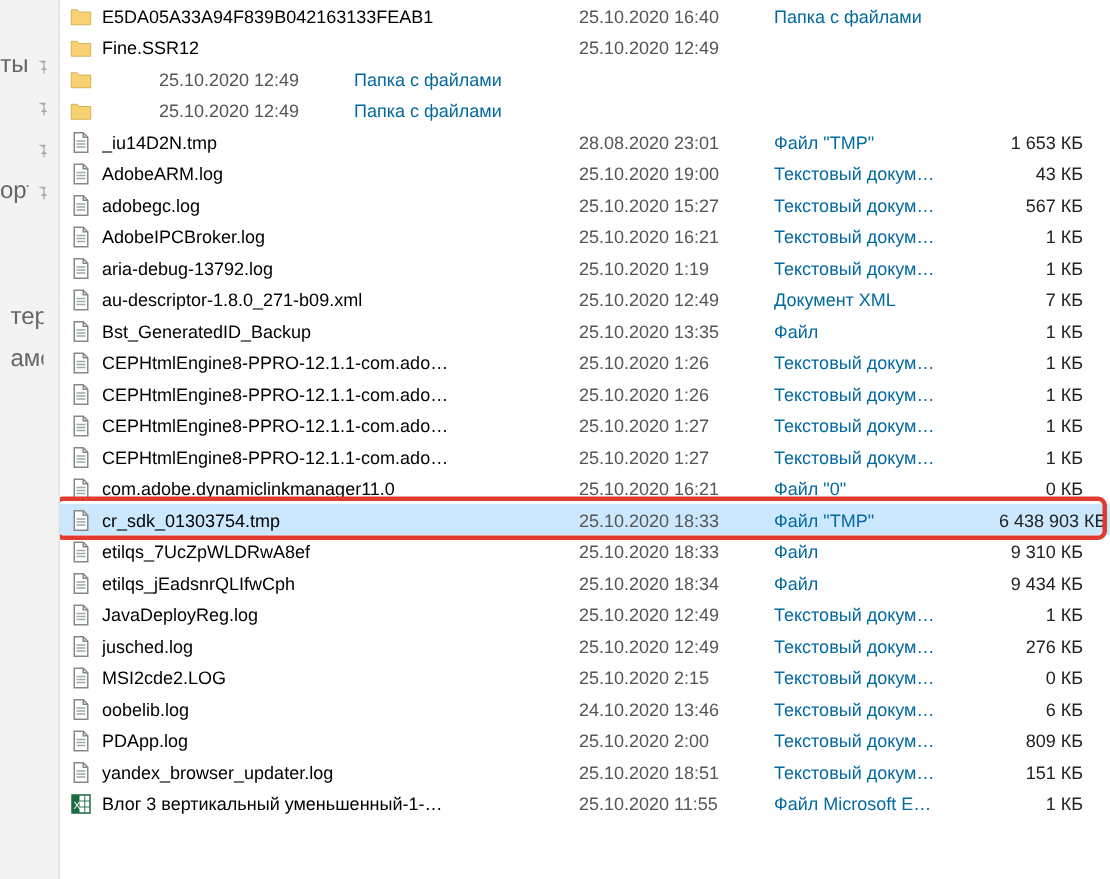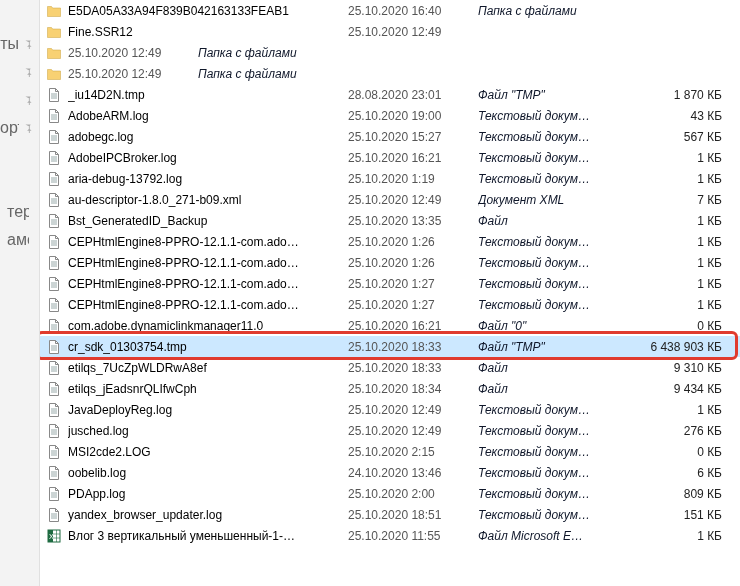--- a/index.html
+++ b/index.html
@@ -69,22 +69,22 @@
   .icon {
     width: 16px;
     height: 16px;
     flex: 0 0 16px;
     margin-right: 6px;
     display: flex;
     align-items: center;
     justify-content: center;
   }
   .col-name { flex: 0 0 280px; overflow: hidden; text-overflow: ellipsis; }
-  .col-date { flex: 0 0 130px; color: #555; }
-  .col-type { flex: 0 0 150px; color: #0f172a; overflow:hidden; text-overflow:ellipsis;font-style:italic;}
+  .col-date { flex: 0 0 130px; color: #555; margin-left: 38px; }
+  .col-type { flex: 0 0 150px; color: #0369a1; overflow:hidden; text-overflow:ellipsis;}
   .col-size { flex: 1; text-align: right; padding-right: 18px; color: #222; }
   
   .folder-fill { fill: #f8d173; stroke: #caa23f; stroke-width:0.5;}
   .doc-fill { fill: #fff; stroke: #888; stroke-width:1;}
   .doc-lines { stroke:#9aa; stroke-width:1;}
 </style>
 </head>
 <body>
 
 <div class="sidebar">
@@ -178,21 +178,21 @@
           <path class="doc-fill" d="M3.5 1.5h6l3 3v10h-9z"></path>
           <path d="M9.5 1.5v3h3" fill="none" stroke="#888" stroke-width="1"></path>
           <line class="doc-lines" x1="5" y1="7" x2="11" y2="7"></line>
           <line class="doc-lines" x1="5" y1="9" x2="11" y2="9"></line>
           <line class="doc-lines" x1="5" y1="11" x2="11" y2="11"></line>
         </svg>
       </span>
       <span class="col-name">_iu14D2N.tmp</span>
       <span class="col-date">28.08.2020 23:01</span>
       <span class="col-type">Файл "TMP"</span>
-      <span class="col-size">1 870 КБ</span>
+      <span class="col-size">1 653 КБ</span>
     </div>
     <div class="row">
       <span class="icon">
         <svg width="16" height="16" viewBox="0 0 16 16">
           <path class="doc-fill" d="M3.5 1.5h6l3 3v10h-9z"></path>
           <path d="M9.5 1.5v3h3" fill="none" stroke="#888" stroke-width="1"></path>
           <line class="doc-lines" x1="5" y1="7" x2="11" y2="7"></line>
           <line class="doc-lines" x1="5" y1="9" x2="11" y2="9"></line>
           <line class="doc-lines" x1="5" y1="11" x2="11" y2="11"></line>
         </svg>

